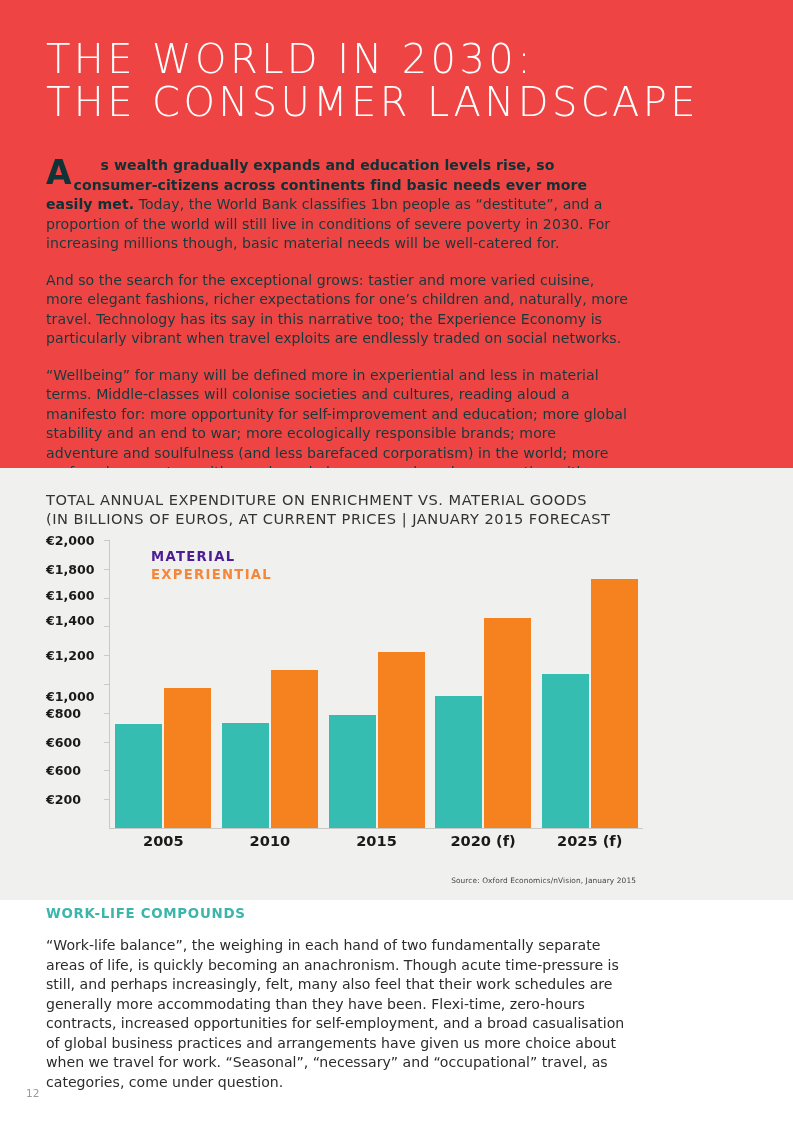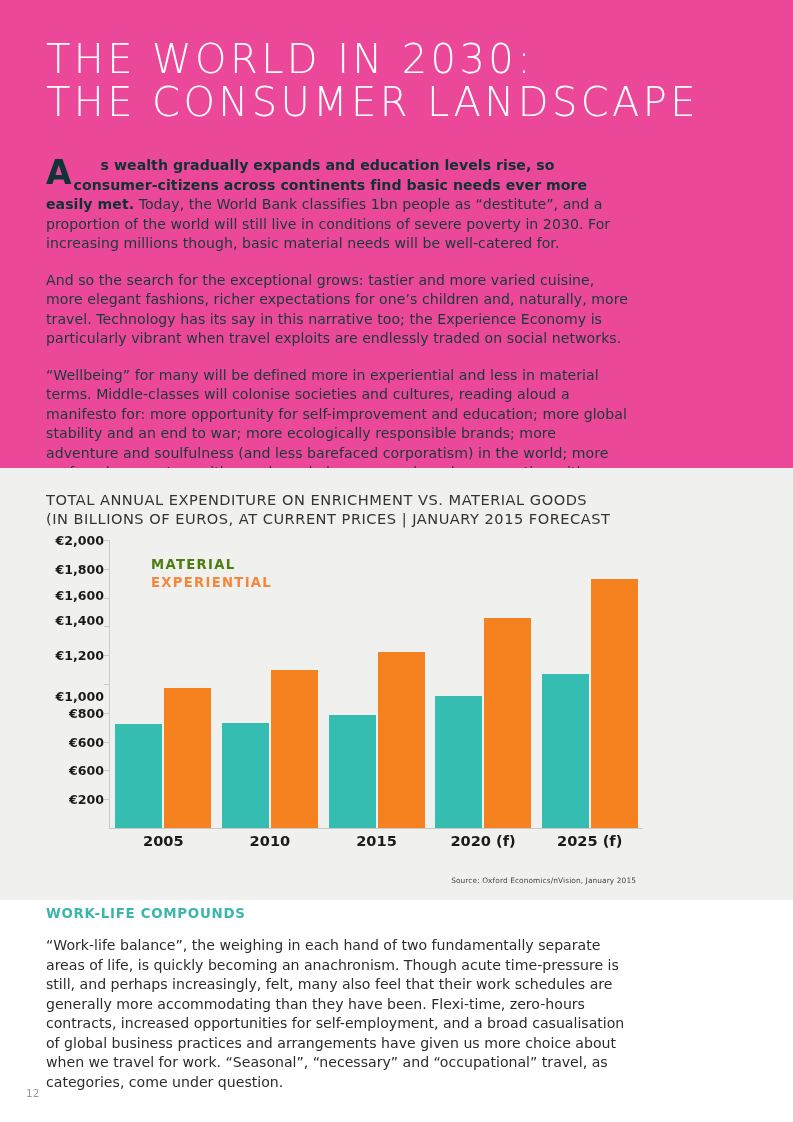--- a/index.html
+++ b/index.html
@@ -17,21 +17,21 @@
     overflow: hidden;
     background: #f0f0ef;
   }
 
   
   .hero {
     position: absolute;
     left: 0; top: 0;
     width: 793px;
     height: 468px;
-    background: #ec4899;
+    background: #ef4444;
   }
   .hero-title {
     position: absolute;
     left: 46px;
     top: 38px;
     width: 700px;
     color: #ffffff;
     font-family: "DejaVu Sans", "Liberation Sans", sans-serif;
     font-weight: 300;
     font-size: 40px;
@@ -96,21 +96,20 @@
     position: absolute;
     left: 0;
     top: 0;
     width: 58px;
     height: 312px;
   }
   .ylab {
     position: absolute;
     right: 0;
     width: 58px;
-    text-align: right;
     font-size: 12.6px;
     font-weight: bold;
     color: #1a1a1a;
     transform: translateY(-50%);
     white-space: nowrap;
   }
   .axis-line {
     position: absolute;
     left: 63px;
     top: 0;
@@ -138,21 +137,21 @@
     position: absolute;
     left: 105px;
     top: 8px;
   }
   .legend-item {
     font-size: 13.2px;
     font-weight: bold;
     letter-spacing: 1.3px;
     line-height: 18px;
   }
-  .legend-material { color: #4d7c0f; margin-top: 8px; }
+  .legend-material { color: #4c1d95; }
   .legend-experiential { color: #f5873a; }
 
   .bars {
     position: absolute;
     left: 64px;
     top: 0;
     width: 533px;
     height: 288px;
   }
   .group {

